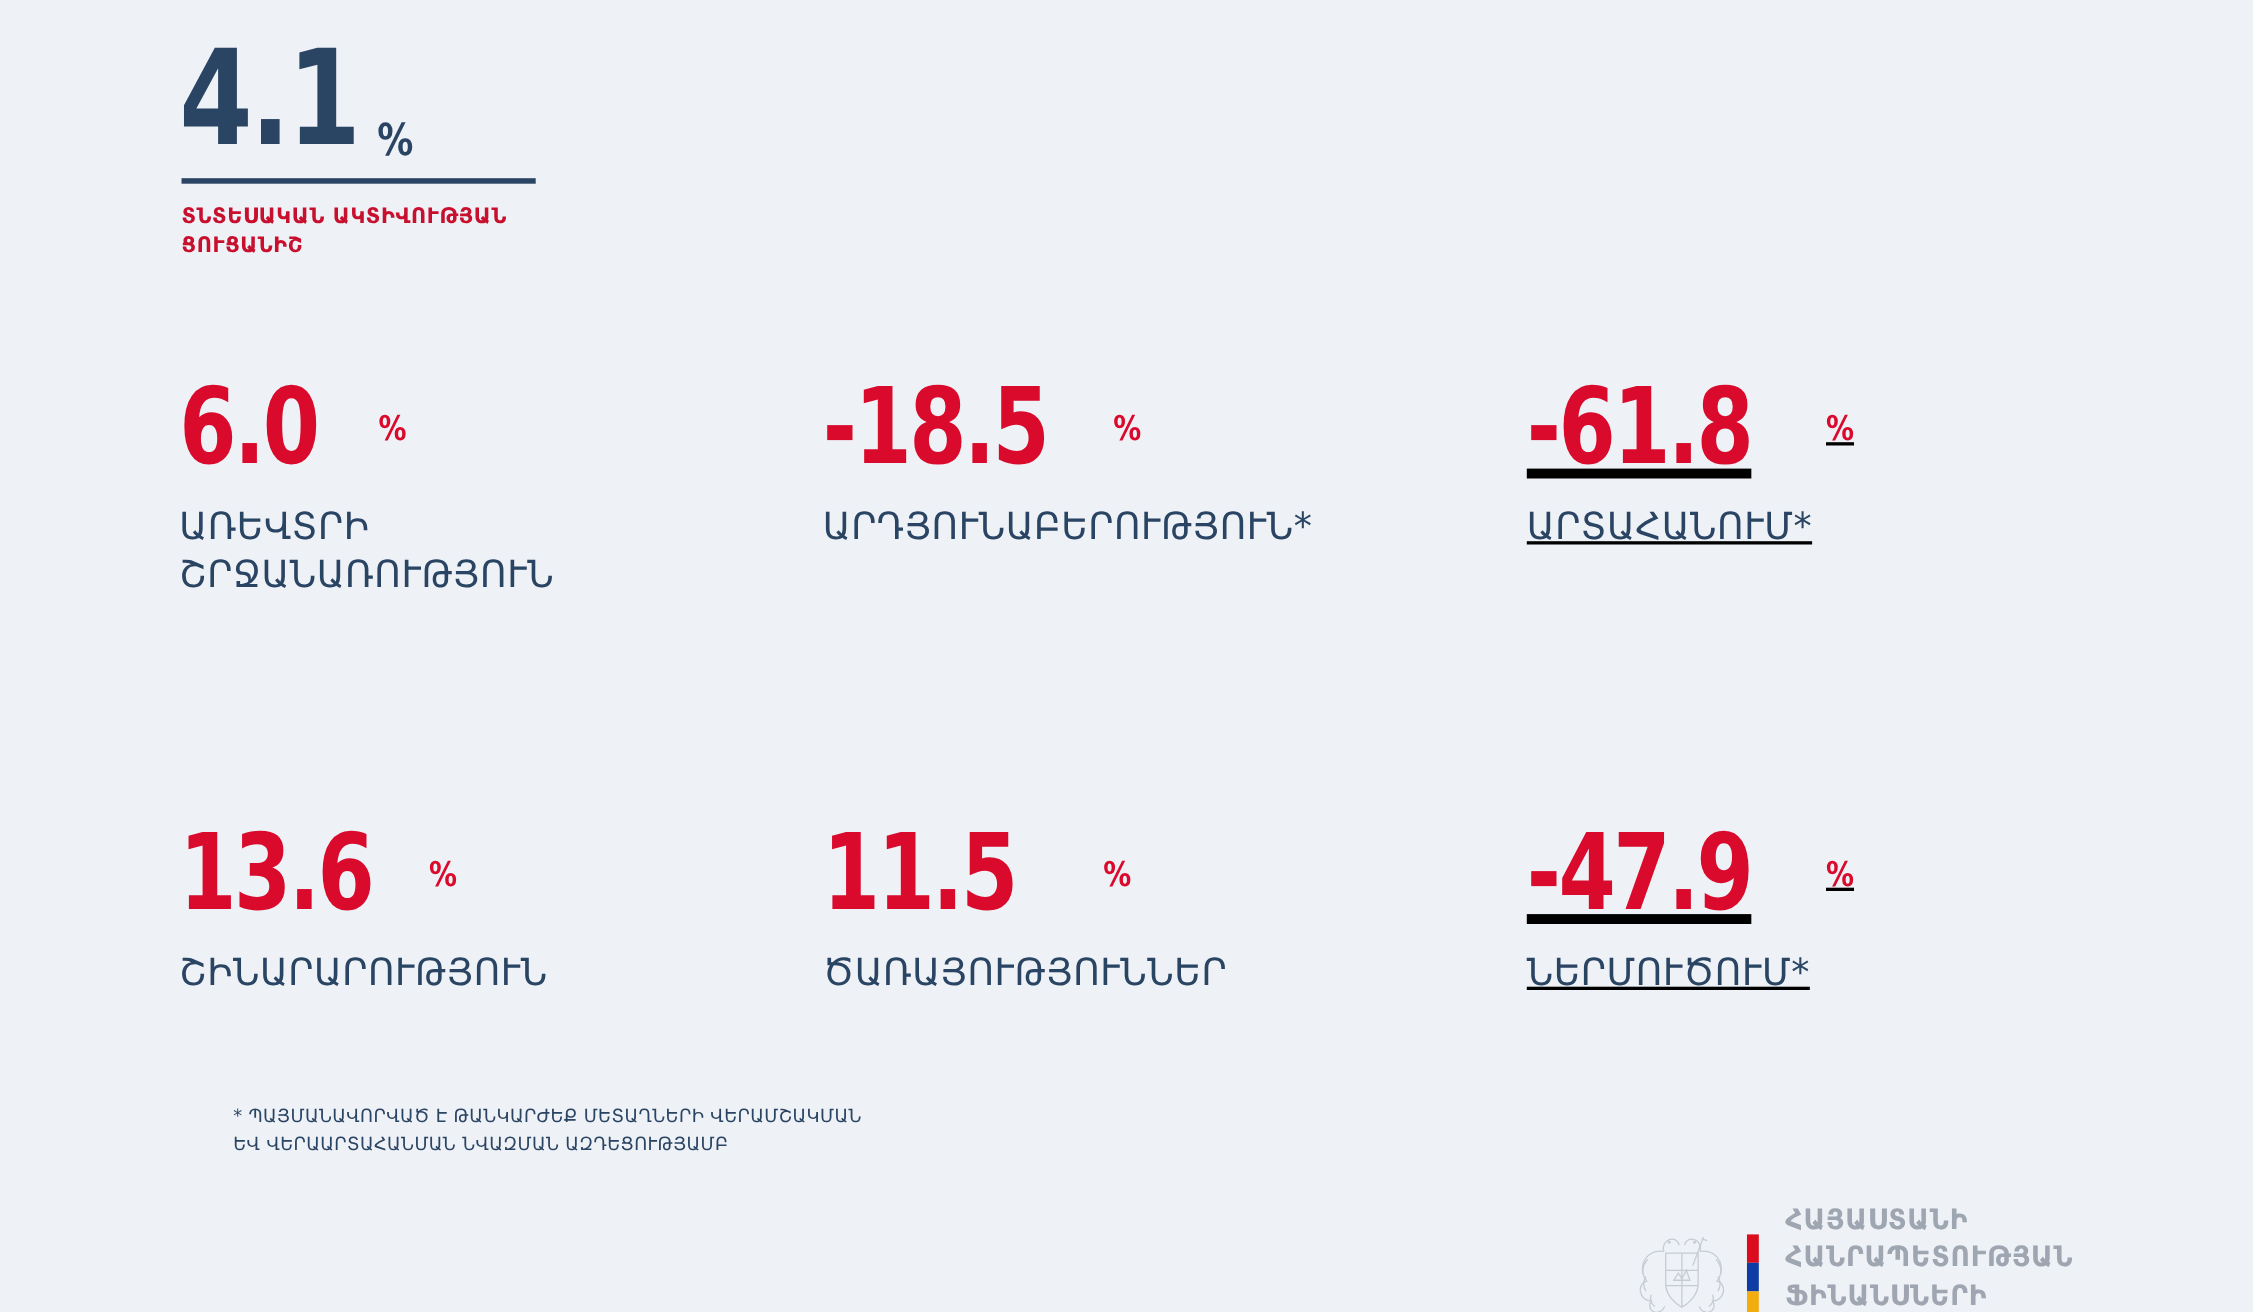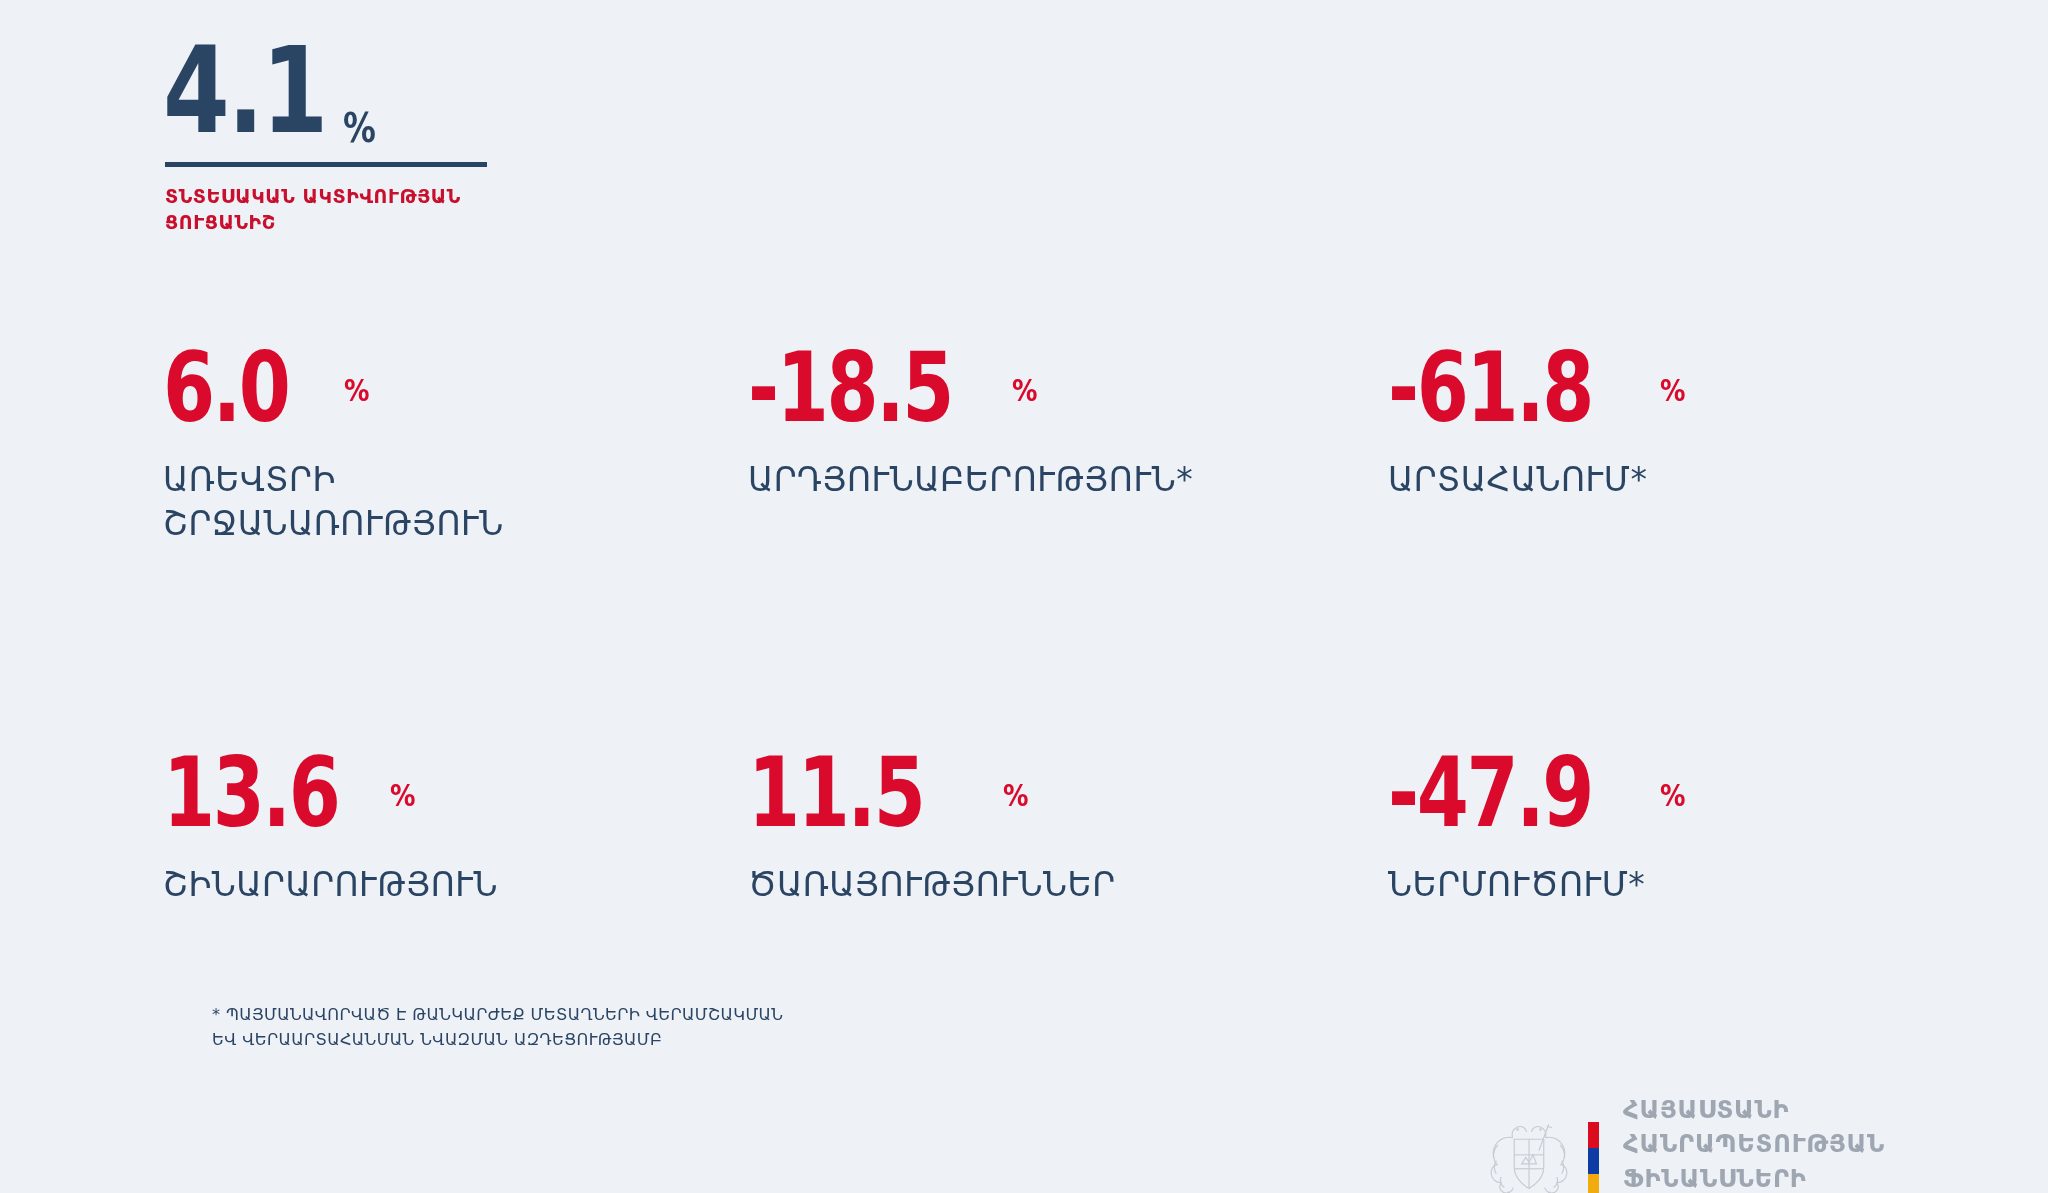--- a/index.html
+++ b/index.html
@@ -140,21 +140,21 @@
     white-space: pre-line;
     transform: scaleX(0.97);
     transform-origin: left top;
   }
 
   
   .c1 { width: 560px; }
   .c2 { width: 600px; }
   .c3 { width: 600px; }
   .c2 .cell-inner { margin-left: 25px; }
-  .c3 .cell-inner { margin-left: 65px; }
+  .c3 .cell-inner { margin-left: 65px; text-decoration: underline; }
 
   
   .gap-lg .value-pct { margin-left: 20px; }
   .gap-md .value-pct { margin-left: 10px; }
   .gap-sm .value-pct { margin-left: 2px; }
   .gap-xl .value-pct { margin-left: 30px; }
 
   
   .footnote {
     position: absolute;

